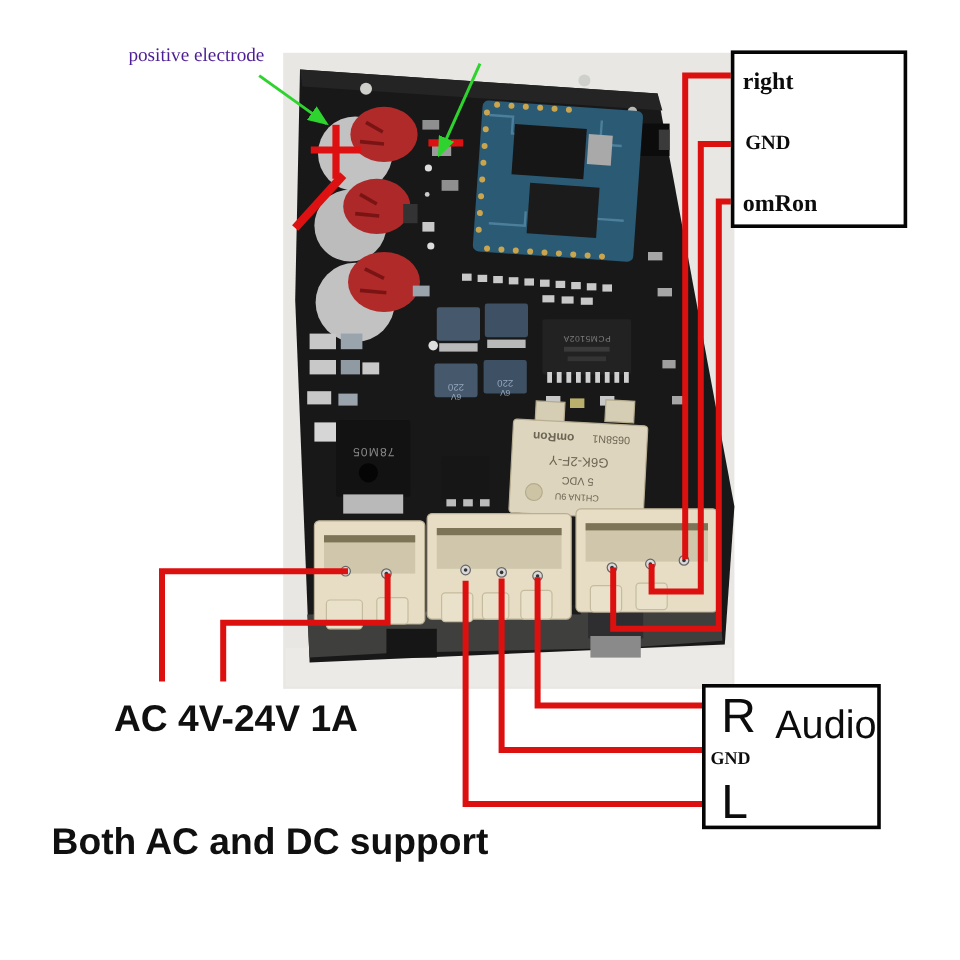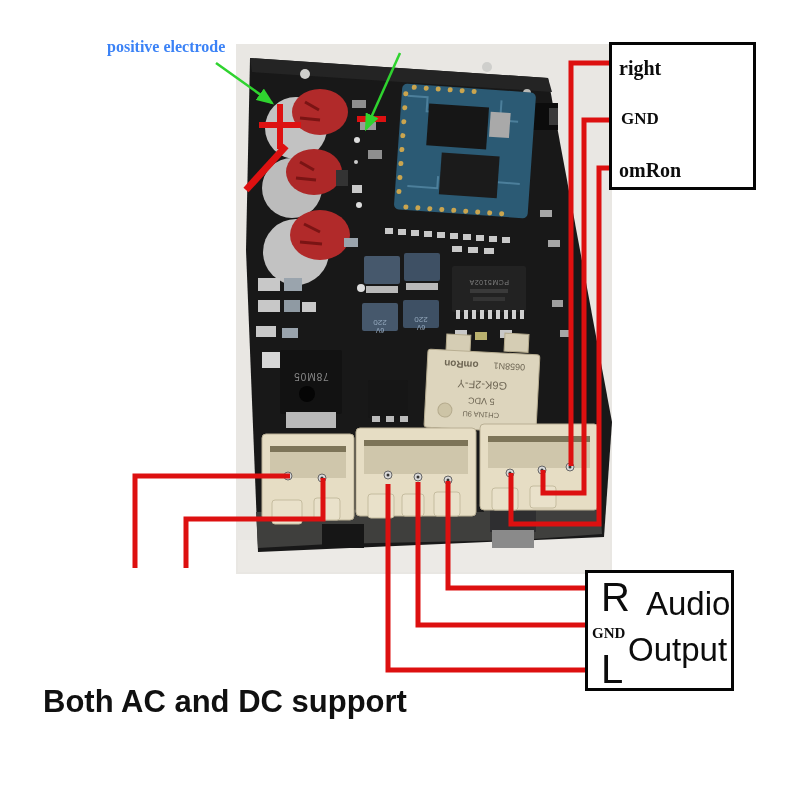--- a/index.html
+++ b/index.html
@@ -1,19 +1,19 @@
 <!DOCTYPE html>
 <html><head>
 <meta charset="utf-8">
 <style>
   html,body{margin:0;padding:0;background:#ffffff;}
   .page{position:relative;width:800px;height:800px;background:#ffffff;overflow:hidden;
         font-family:"Liberation Sans",sans-serif;}
   svg{position:absolute;left:0;top:0;}
-  .lbl{position:absolute;font-family:"Liberation Serif",serif;font-weight:bold;color:#3b82f6;white-space:nowrap;}
+  .lbl{position:absolute;font-family:"Liberation Serif",serif;font-weight:normal;color:#4c1d95;white-space:nowrap;}
   .lbl-pos{left:107px;top:38px;font-size:16px;}
   .lbl-neg{left:357px;top:30px;font-size:17px;}
   .anno-box{position:absolute;border:3px solid #050505;background:#ffffff;box-sizing:border-box;}
   .input-box{left:609px;top:42px;width:147px;height:148px;}
   .audio-box{left:585px;top:570px;width:149px;height:121px;}
   .pin-lbl{position:absolute;font-family:"Liberation Serif",serif;font-weight:bold;color:#0c0c0c;white-space:nowrap;}
   .big{position:absolute;font-family:"Liberation Sans",sans-serif;color:#0c0c0c;white-space:nowrap;}
   .in-right{left:7px;top:12px;font-size:20px;}
   .in-gnd{left:9px;top:64px;font-size:17px;}
   .in-left{left:7px;top:114px;font-size:20px;}
@@ -280,19 +280,19 @@
 <div class="anno-box input-box">
   <span class="pin-lbl in-right">right</span>
   <span class="pin-lbl in-gnd">GND</span>
   <span class="pin-lbl in-left">omRon</span>
 </div>
 
 <div class="anno-box audio-box">
   <span class="big out-r">R</span>
   <span class="big out-audio">Audio</span>
   <span class="pin-lbl out-gnd">GND</span>
-  <span class="big out-output">Output</span>
   <span class="big out-l">L</span>
 </div>
 
+<div class="power pw1">AC 4V-24V  1A</div>
 <div class="power pw3">Both AC and DC support</div>
 
 </div>
 
 </body></html>

